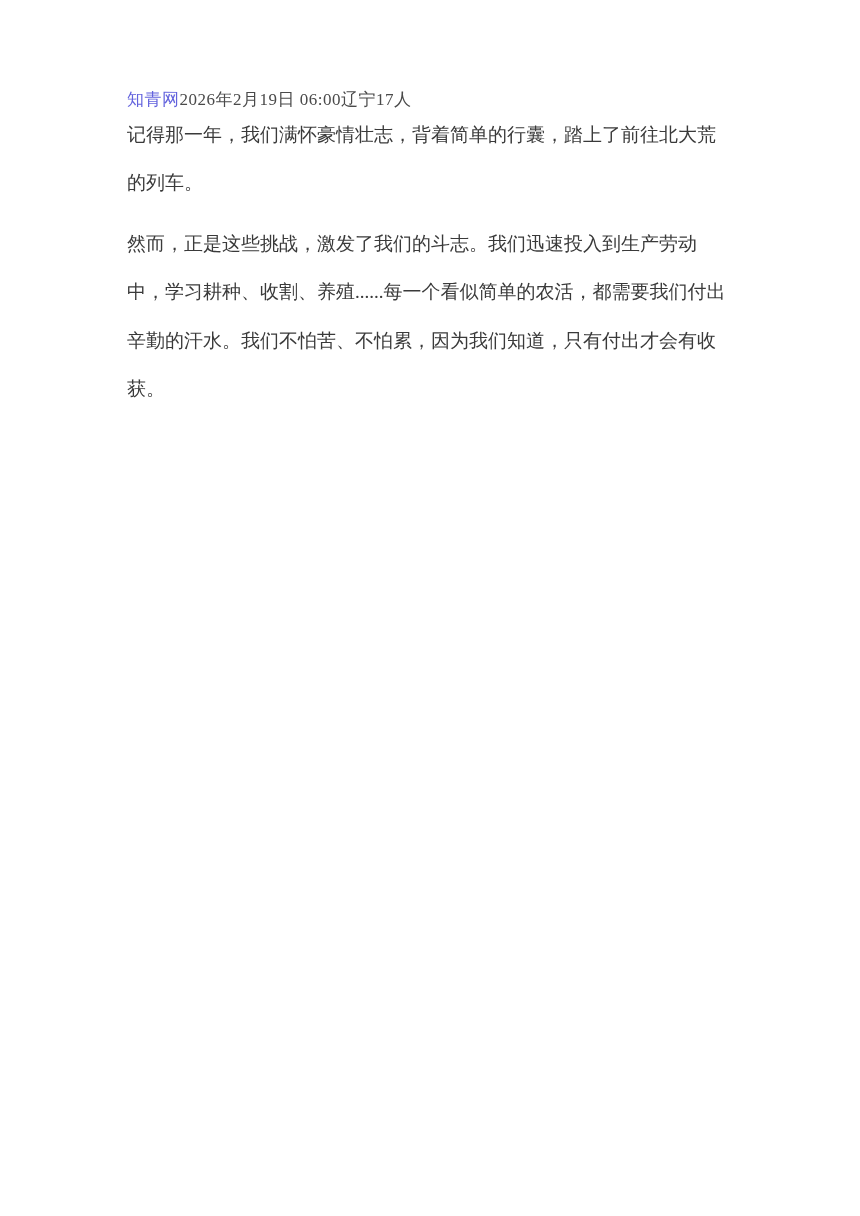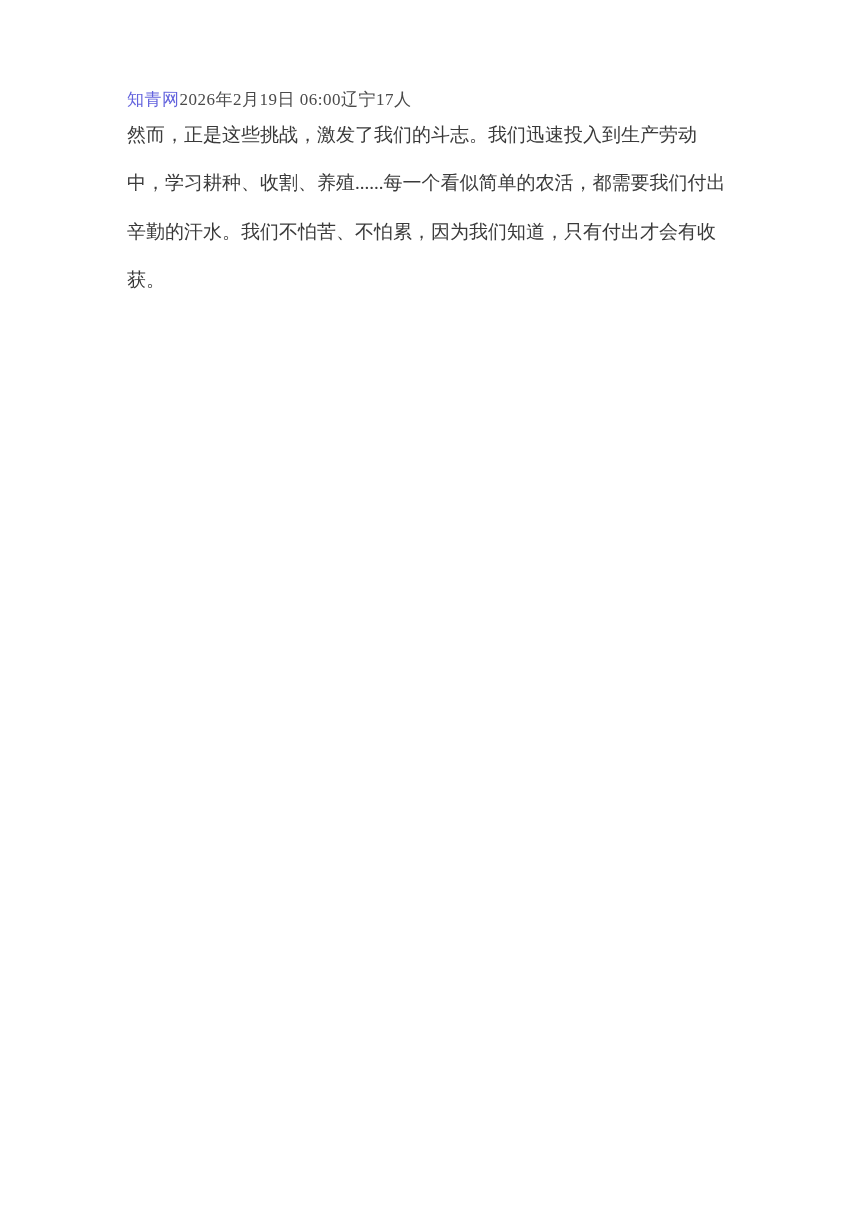--- a/index.html
+++ b/index.html
@@ -75,18 +75,19 @@
 <div class="page">
 
 
   <div class="byline">
     <span class="src">知青网</span><span>2026年2月19日 06:00</span><span>辽宁</span><span>17人</span>
   </div>
 
 
 
 
+  <p class="body">记得那一年，我们满怀豪情壮志，背着简单的行囊，踏上了前往北大荒的列车。</p>
 
 
 
   <p class="body">然而，正是这些挑战，激发了我们的斗志。我们迅速投入到生产劳动中，学习耕种、收割、养殖......每一个看似简单的农活，都需要我们付出辛勤的汗水。我们不怕苦、不怕累，因为我们知道，只有付出才会有收获。</p>
 
 </div>
 
 </body></html>

